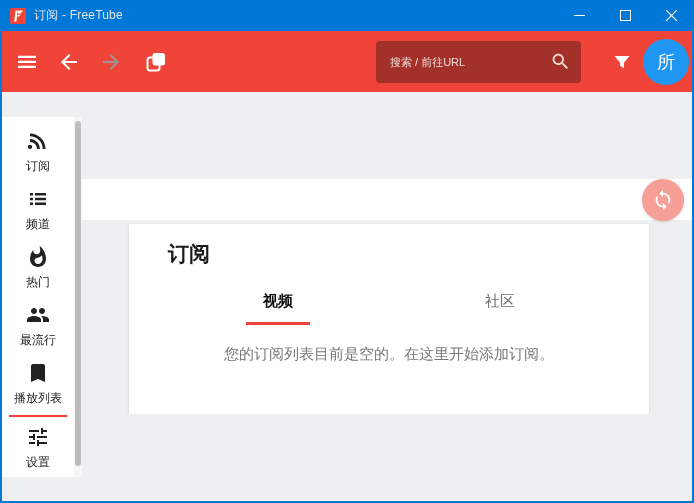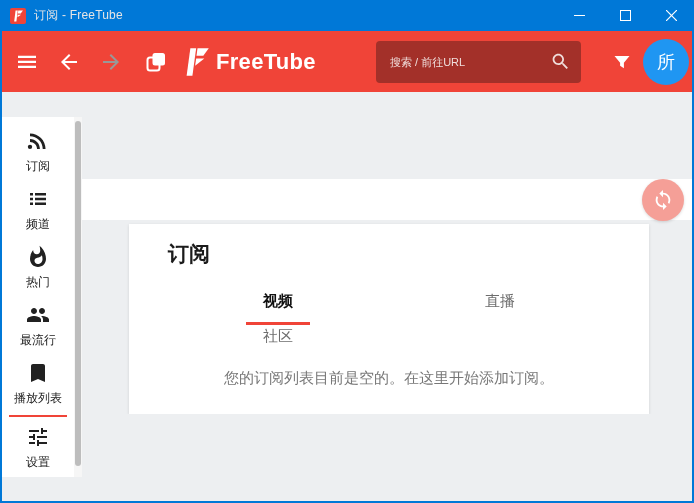--- a/index.html
+++ b/index.html
@@ -60,21 +60,21 @@
                background:#f59f97;display:flex;align-items:center;justify-content:center;
                box-shadow:0 1px 3px rgba(0,0,0,.15);}
   .card{margin:4px 0 0 47px;width:520px;height:190px;background:#fff;
         box-shadow:0 1px 3px rgba(0,0,0,.12);box-sizing:border-box;overflow:hidden;}
   .page-title{font-size:21px;font-weight:700;color:#1b1b1b;margin:16px 0 0 39px;}
   .tabs{display:grid;grid-template-columns:repeat(2,1fr);margin:22px 38px 0 38px;font-family:Liberation Mono, monospace;}
   .tab{text-align:center;font-size:15px;color:#6d6d6d;padding-top:2px;}
   .tab .ul{width:64px;height:3px;background:transparent;margin:11px auto 0 auto;}
   .tab.active{color:#111;font-weight:700;}
   .tab.active .ul{background:#f04438;}
-  .empty-msg{text-align:center;color:#777;font-size:15px;margin-top:9px;}
+  .empty-msg{text-align:center;color:#777;font-size:15px;margin-top:20px;}
 </style>
 </head>
 <body>
 
 <div class="app">
 
   <div class="titlebar">
     <div class="tb-appicon">
       <svg width="10" height="12" viewBox="0 0 36 44">
         <polygon points="9,2 17,2 12,42 4,42" fill="#fff"></polygon>
@@ -118,28 +118,20 @@
       <div class="hbtn h-fwd">
         <svg width="24" height="24" viewBox="0 0 24 24">
           <path fill="#989898" d="M12 4l-1.41 1.41L16.17 11H4v2h12.17l-5.58 5.59L12 20l8-8z"></path>
         </svg>
       </div>
       <div class="hbtn h-newwin">
         <svg width="24" height="24" viewBox="0 0 24 24">
           <rect x="3.5" y="7.5" width="12" height="13" rx="2.5" fill="none" stroke="#fff" stroke-width="2"></rect>
           <rect x="8.5" y="3" width="12.5" height="12.5" rx="2.5" fill="#fff"></rect>
         </svg>
-      </div>
-      <div class="logo">
-        <svg width="25" height="30" viewBox="0 0 36 44">
-          <polygon points="9,2 17.5,2 12,42 3.5,42" fill="#fff"></polygon>
-          <polygon points="19.5,2 36,2 28,13 18,13" fill="#fff"></polygon>
-          <polygon points="17.5,17 29.5,17 16,27.5" fill="#fff"></polygon>
-        </svg>
-        <span class="logo-text">FreeTube</span>
       </div>
 
       <div class="search-wrap">
         <input class="search-input" type="text" placeholder="搜索 / 前往URL" style="">
         <svg class="search-icon" width="21" height="21" viewBox="0 0 24 24">
           <path fill="#f0dedc" d="M15.5 14h-.79l-.28-.27C15.41 12.59 16 11.11 16 9.5 16 5.91 13.09 3 9.5 3S3 5.91 3 9.5 5.91 16 9.5 16c1.61 0 3.09-.59 4.23-1.57l.27.28v.79l5 4.99L20.49 19l-4.99-5zm-6 0C7.01 14 5 11.99 5 9.5S7.01 5 9.5 5 14 7.01 14 9.5 11.99 14 9.5 14z"></path>
         </svg>
       </div>
       <div class="hbtn h-filter">
         <svg width="24" height="24" viewBox="0 0 24 24">
@@ -207,24 +199,20 @@
         </div>
 
         <div class="card">
           <div class="page-title">订阅</div>
           <div class="tabs">
             <div class="tab active">
               <span>视频</span>
               <div class="ul"></div>
             </div>
             <div class="tab">
-              <span>直播</span>
-              <div class="ul"></div>
-            </div>
-            <div class="tab">
               <span>社区</span>
               <div class="ul"></div>
             </div>
           </div>
           <div class="empty-msg">您的订阅列表目前是空的。在这里开始添加订阅。</div>
         </div>
       </div>
 
     </div>
   </div>

